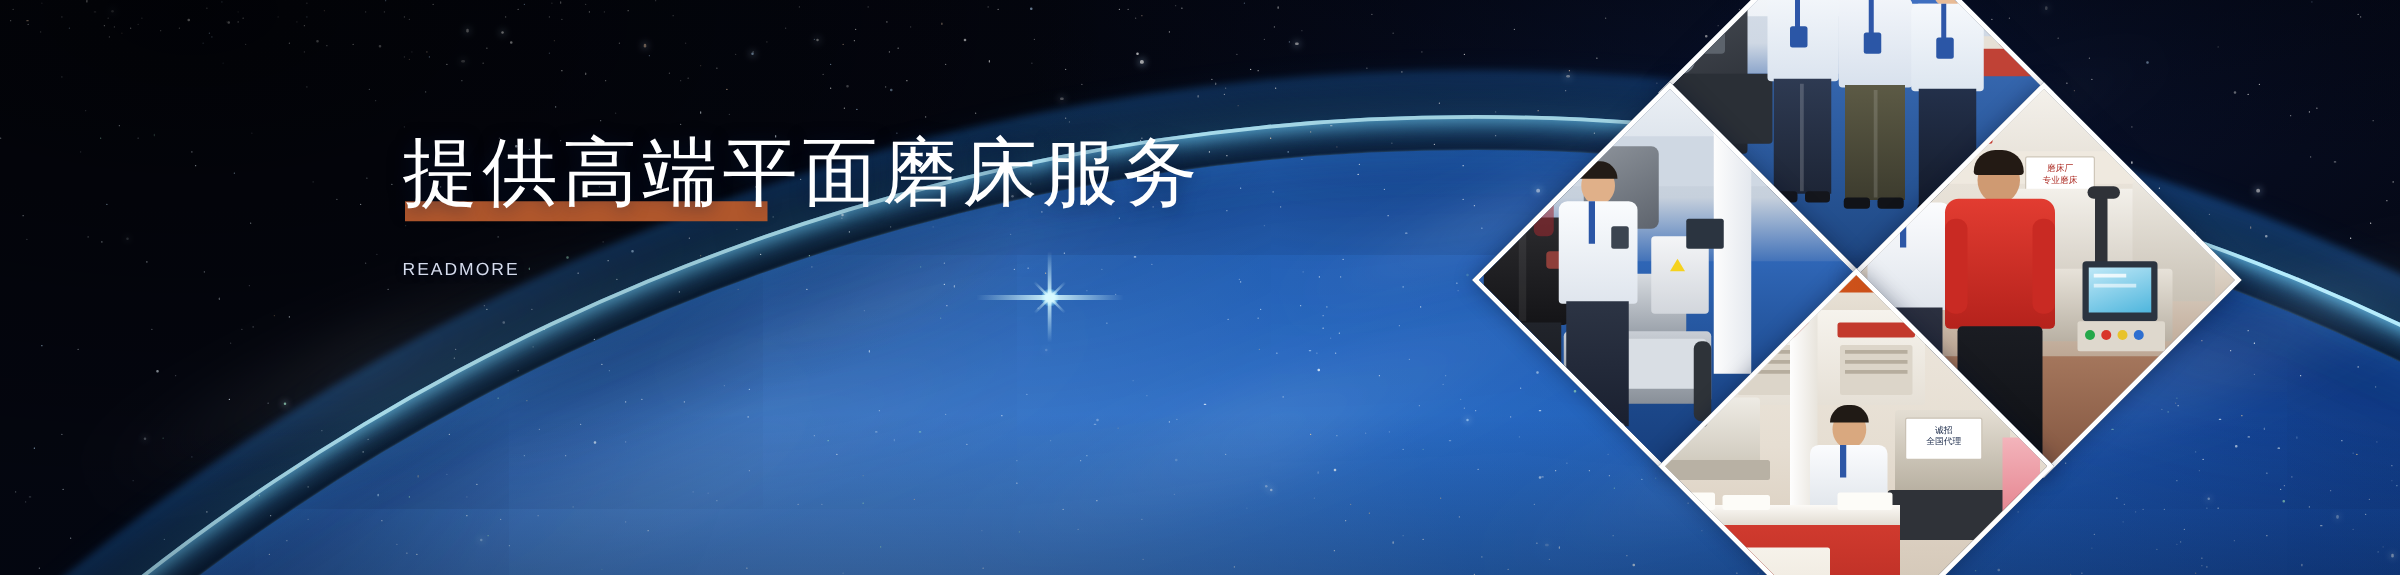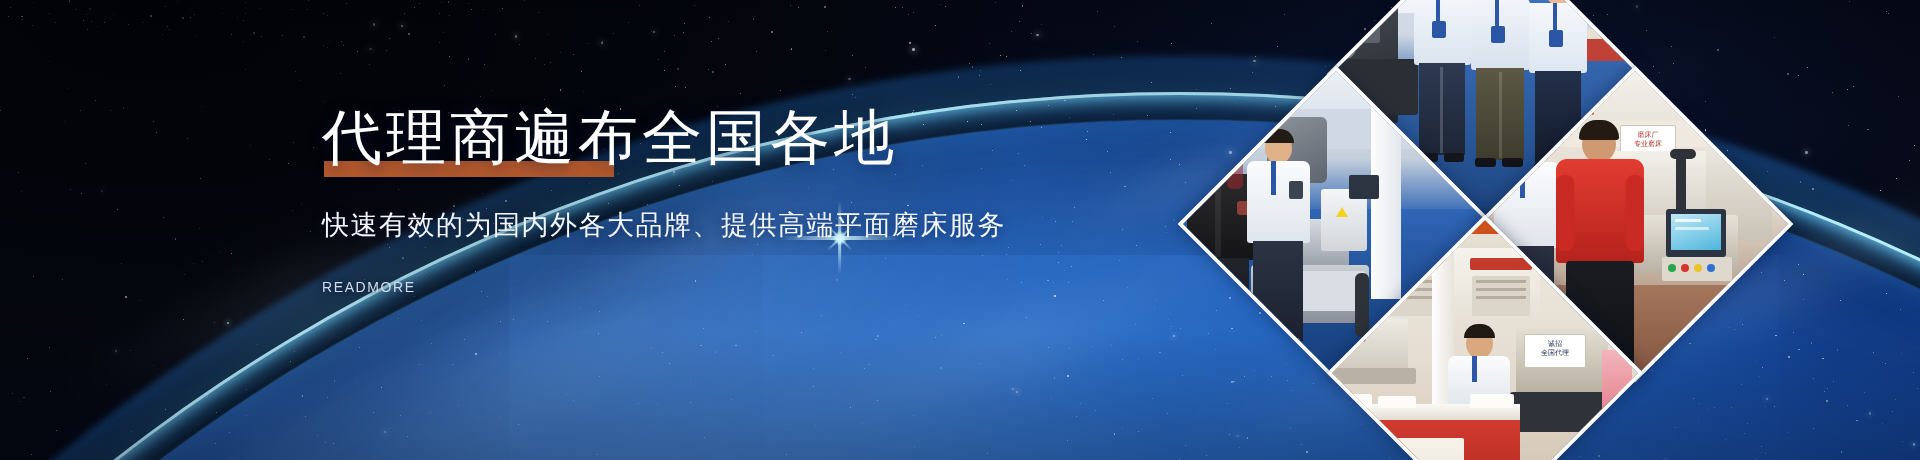--- a/index.html
+++ b/index.html
@@ -1129,24 +1129,23 @@
       <i style="width: 13.8px; height: 1.4px; margin: -0.7px 0px 0px -6.9px; transform: rotate(45deg);"></i>
       <i style="width: 13.8px; height: 1.4px; margin: -0.7px 0px 0px -6.9px; transform: rotate(135deg);"></i>
     </div>
 
   <div class="vignette"></div>
 
   <div class="copy">
 
     <h1 class="headline">
       <span class="rule"></span>
-      <span class="txt">代理商遍布全国各地</span>
+      <span class="txt">提供高端平面磨床服务</span>
     </h1>
 
-    <p class="subline">快速有效的为国内外各大品牌、提供高端平面磨床服务</p>
 
     <a href="#" class="readmore">READMORE</a>
   </div>
 
   <div class="collage">
 
     <div class="dwrap d-top">
       <div class="dinner">
         <div class="scene s1">
 

